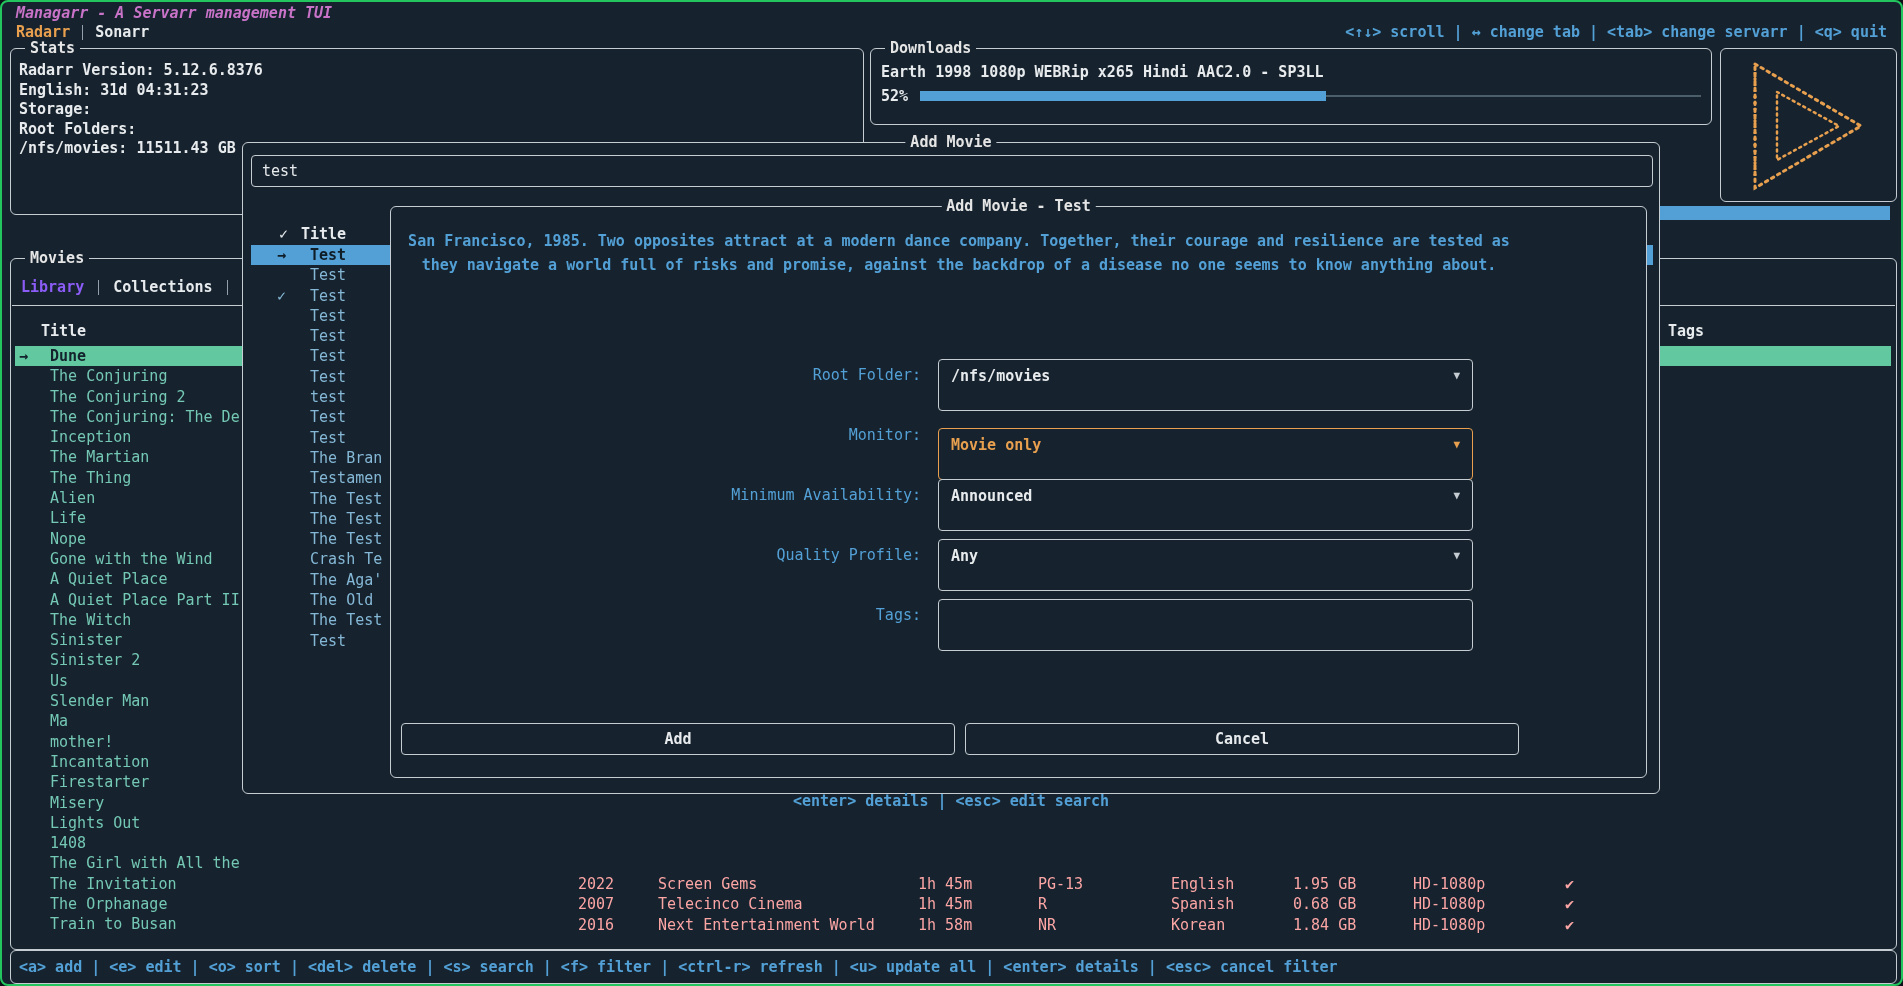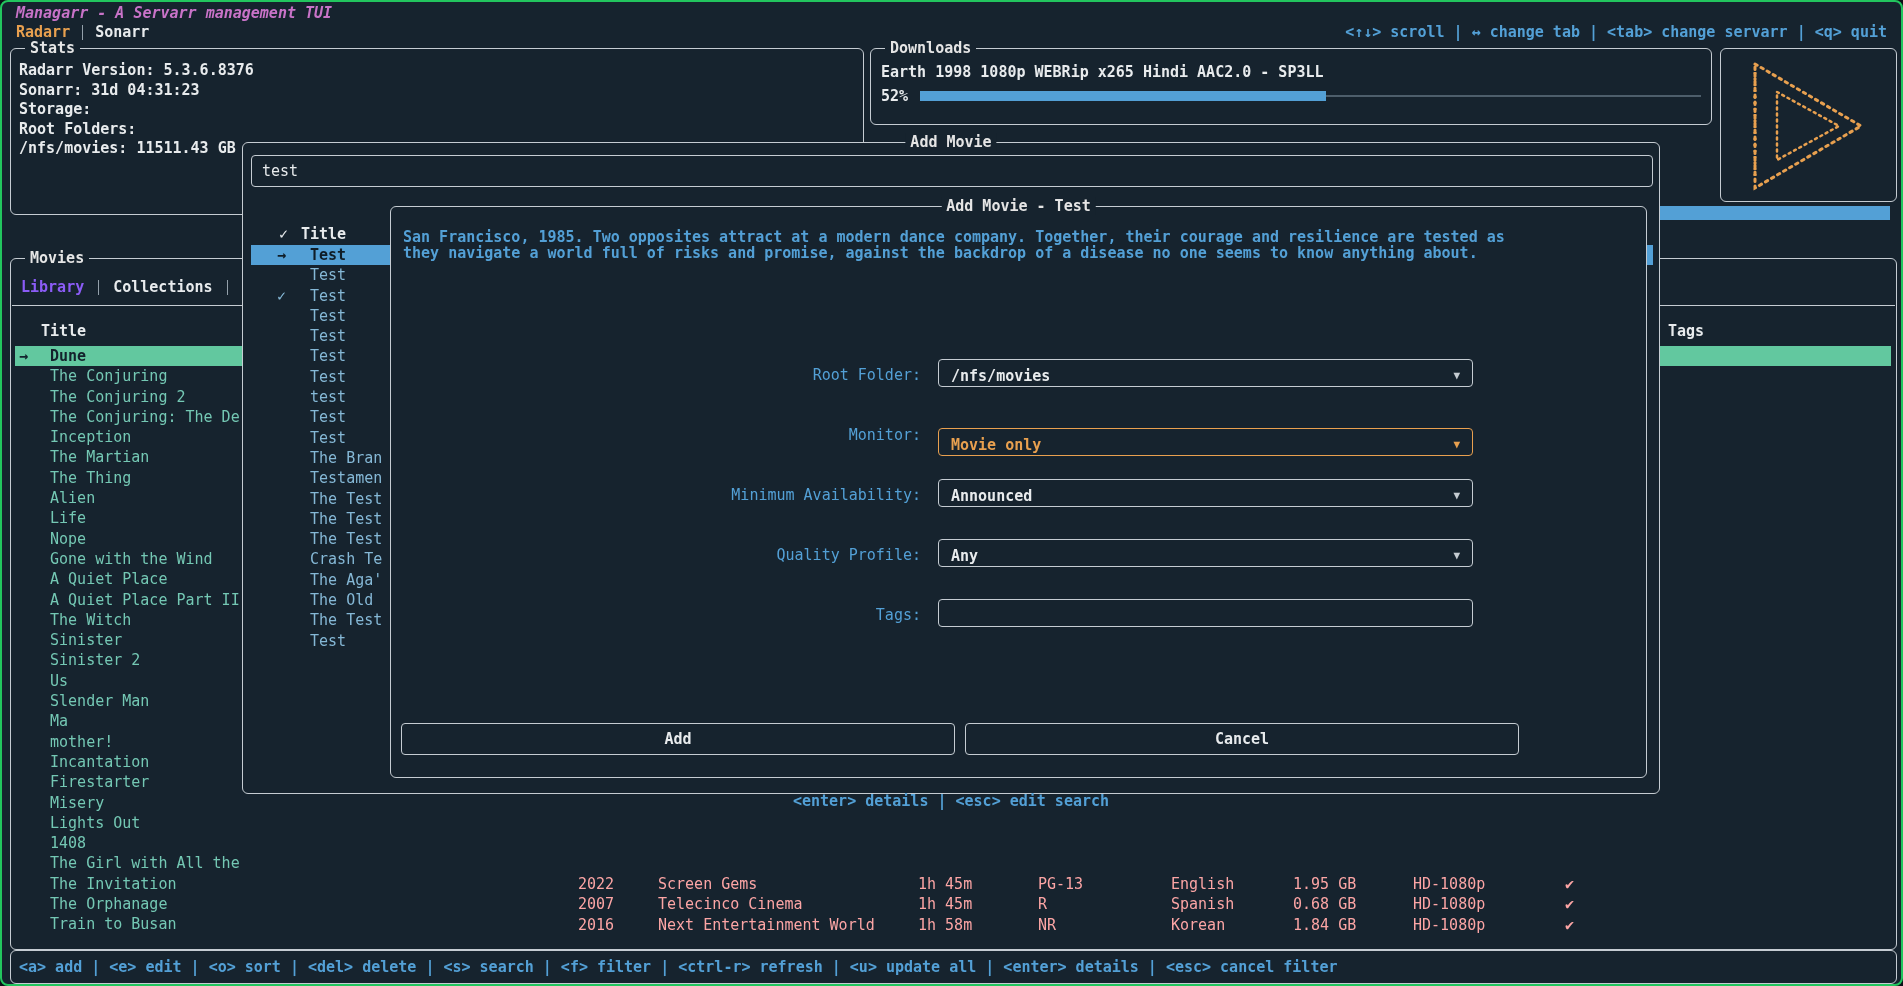--- a/index.html
+++ b/index.html
@@ -85,25 +85,25 @@
   .results-header .hdr-check { position: absolute; left: 36px; }
   .results-header .hdr-title { position: absolute; left: 58px; }
   .results-list { position: absolute; left: 8px; top: 102px; width: 1402px; }
   .res-row { height: 20.3px; line-height: 20.3px; color: #85b8d6; white-space: nowrap; }
   .res-row .res-prefix { display: inline-block; width: 24px; padding-left: 26px; box-sizing: content-box; }
   .res-row.selected { background: #53a0d6; color: #0f1d27; font-weight: bold; }
   .popup-help { position: absolute; left: 0; right: 0; top: 650px; text-align: center; color: #53a0d6; font-weight: bold; }
 
   
   .modal { position: absolute; left: 388px; top: 204px; width: 1257px; height: 572px; background: #16232e; border: 1px solid #c5ccd2; border-radius: 6px; z-index: 20; }
-  .modal-desc { position: absolute; left: 12px; top: 22px; width: 1112px; line-height: 16px; color: #53a0d6; font-weight: bold; }
+  .modal-desc { position: absolute; left: 12px; top: 22px; width: 1112px; line-height: 24px; color: #53a0d6; font-weight: bold; text-align: center; }
   .modal-form { position: absolute; left: 0; top: 152px; width: 100%; }
   .field-row { position: relative; height: 34px; margin-bottom: 26px; }
   .field-label { position: absolute; left: 0; width: 530px; top: 7px; text-align: right; color: #53a0d6; }
-  .select { position: absolute; left: 547px; top: 0; width: 535px; height: 28px; border: 1px solid #c5ccd2; border-radius: 4px; }
+  .select { position: absolute; left: 547px; top: 0; width: 535px; height: 52px; border: 1px solid #c5ccd2; border-radius: 4px; }
   .select .value { position: absolute; left: 12px; top: 7px; font-weight: bold; color: #e8ebed; }
   .select .arrow { position: absolute; right: 12px; top: 9px; font-size: 11px; color: #c5ccd2; }
   .field-row.focused .select { border-color: #e8a04f; margin-top: 9px; }
   .field-row.focused .value, .field-row.focused .arrow { color: #e8a04f; }
   .btn { position: absolute; height: 32px; border: 1px solid #c5ccd2; border-radius: 4px; text-align: center; line-height: 30px; font-weight: bold; color: #e8ebed; cursor: pointer; }
   .add-btn { left: 10px; top: 516px; width: 554px; }
   .cancel-btn { left: 574px; top: 516px; width: 554px; }
 
   
   .bottom-bar { position: absolute; left: 8px; top: 948px; width: 1887px; height: 34px; border: 1px solid #c5ccd2; border-radius: 6px; color: #53a0d6; font-weight: bold; line-height: 32px; padding-left: 8px; white-space: nowrap; }
@@ -116,22 +116,22 @@
   <div class="app-title">Managarr - A Servarr management TUI</div>
   <div class="servarr-tabs">
     <span class="tab-radarr">Radarr</span>
     <span class="vdiv"></span>
     <span class="tab-sonarr">Sonarr</span>
   </div>
   <div class="top-help">&lt;↑↓&gt; scroll | ↔ change tab | &lt;tab&gt; change servarr | &lt;q&gt; quit</div>
 
   <div class="panel stats-panel">
     <span class="panel-label">Stats</span>
-    <div class="stats-line">Radarr Version: 5.3.6.8376</div>
-    <div class="stats-line">Sonarr: 31d 04:31:23</div>
+    <div class="stats-line">Radarr Version: 5.12.6.8376</div>
+    <div class="stats-line">English: 31d 04:31:23</div>
     <div class="stats-line">Storage:</div>
     <div class="stats-line">Root Folders:</div>
     <div class="stats-line">/nfs/movies: 11511.43 GB</div>
   </div>
 
   <div class="panel downloads-panel">
     <span class="panel-label">Downloads</span>
     <div class="dl-title">Earth 1998 1080p WEBRip x265 Hindi AAC2.0 - SP3LL</div>
     <div class="dl-progress-row">
       <span>52%</span>

